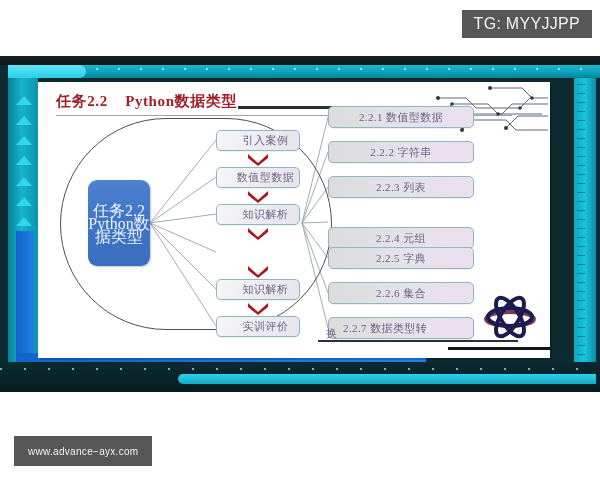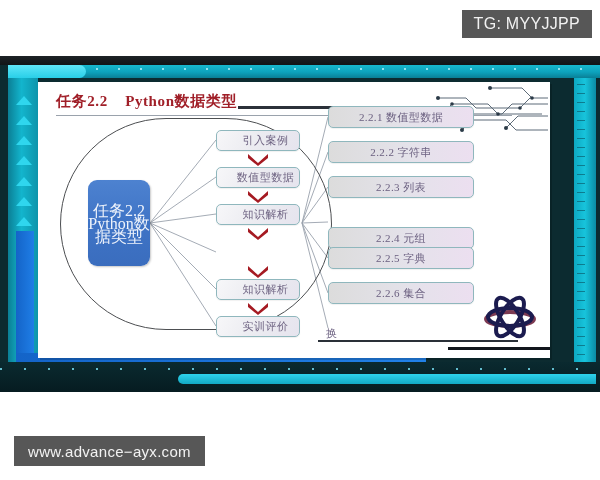--- a/index.html
+++ b/index.html
@@ -21,21 +21,21 @@
   .wm {
     position: absolute;
     background: #575757;
     color: #f2f2f2;
     font-family: "Liberation Sans", "DejaVu Sans", sans-serif;
     display: flex; align-items: center; justify-content: center;
     letter-spacing: .3px;
     white-space: nowrap;
   }
   #wm-tg     { right: 8px;  top: 10px;  height: 28px; padding: 4px 12px; font-size: 16px; }
-  #wm-site   { left: 14px;  bottom: 14px; height: 30px; padding: 0 14px; font-size: 15px; }
+  #wm-site   { left: 14px;  bottom: 14px; height: 30px; padding: 0 14px; font-size: 10px; }
 
   
   #slide {
     position: absolute;
     left: 0; top: 56px;
     width: 600px; height: 336px;
     background: #0c2b30;
     overflow: hidden;
   }
   
@@ -339,20 +339,21 @@
           </svg>
 
         <div class="stage-box" style="top:234px">实训评价</div>
 
         <div class="topic-box" style="top:24px">2.2.1  数值型数据</div>
         <div class="topic-box" style="top:59px">2.2.2  字符串</div>
         <div class="topic-box" style="top:94px">2.2.3  列表</div>
         <div class="topic-box" style="top:145px">2.2.4  元组</div>
         <div class="topic-box" style="top:165px">2.2.5  字典</div>
         <div class="topic-box" style="top:200px">2.2.6  集合</div>
+        <div class="topic-box wrap" style="top:235px">2.2.7  数据类型转</div>
         <div class="topic-overflow">换</div>
 
       </div>
 
       <div id="card-rule-a"></div>
       <div id="card-rule-b"></div>
 
     </div>
   </div>
 

